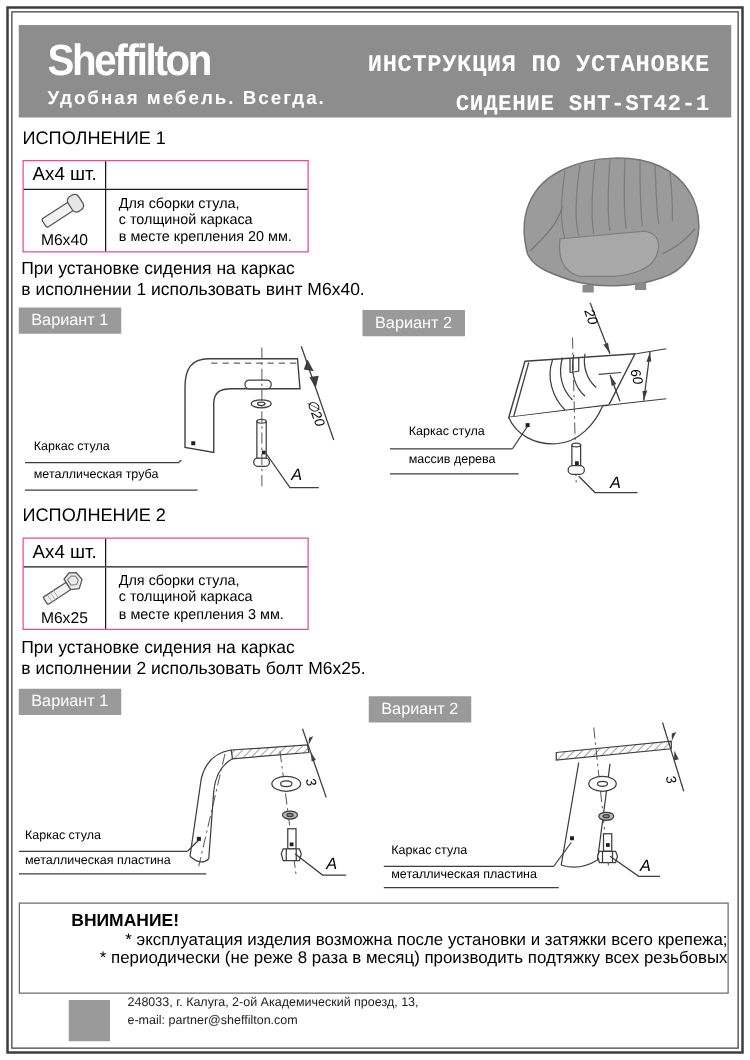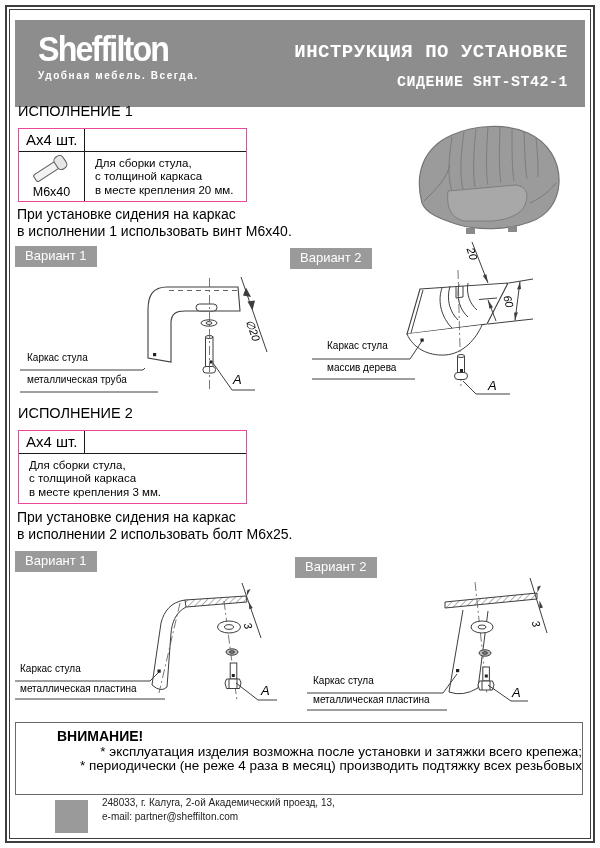--- a/index.html
+++ b/index.html
@@ -1,27 +1,27 @@
 <!DOCTYPE html>
 <html><head>
 <meta charset="utf-8">
 <style>
   html,body{margin:0;padding:0;background:#fff;}
   .page{position:relative;width:600px;height:848px;background:#fff;overflow:hidden;
         font-family:"Liberation Sans",sans-serif;color:#000;}
   .frame-outer{position:absolute;inset:5px;border:2px solid #3d3d3d;pointer-events:none;}
   .frame-inner{position:absolute;inset:9px;border:1px solid #3d3d3d;pointer-events:none;}
 
-  .hdr{position:absolute;left:15px;top:20px;width:570px;height:87px;background:#8d8d8d;}
+  .hdr{position:absolute;left:15px;top:20px;width:570px;height:74px;background:#8d8d8d;}
   .logo{position:absolute;left:23px;top:9px;}
   .logo-name{font-size:35px;font-weight:bold;color:#fff;letter-spacing:-2px;transform:scaleX(.92);transform-origin:left top;}
-  .logo-tag{margin-top:1px;font-size:10px;font-weight:bold;color:#fff;letter-spacing:1.6px;}
+  .logo-tag{margin-top:1px;font-size:15px;font-weight:bold;color:#fff;letter-spacing:1.6px;}
   .titles{position:absolute;right:17px;top:21px;text-align:right;color:#fff;font-family:Liberation Mono, monospace;}
   .t1{font-size:19px;font-weight:bold;letter-spacing:.5px;}
-  .t2{margin-top:11px;font-size:15px;font-weight:bold;letter-spacing:.5px;}
+  .t2{margin-top:11px;font-size:18px;font-weight:bold;letter-spacing:.5px;}
 
   .sec-h{position:absolute;left:18px;font-size:14.5px;}
   .caption{position:absolute;left:400px;top:107px;width:180px;text-align:center;font-size:11px;}
 
   .kit{position:absolute;left:18px;width:229px;height:74px;border:1px solid #ec4899;box-sizing:border-box;}
   .kit-r1{display:flex;height:23px;border-bottom:1px solid #1a1a1a;box-sizing:border-box;}
   .kit-qty{width:66px;border-right:1px solid #1a1a1a;box-sizing:border-box;font-size:15px;line-height:21px;padding-left:7px;}
   .kit-r2{display:flex;height:49px;}
   .kit-part{width:66px;border-right:1px solid #1a1a1a;box-sizing:border-box;text-align:center;position:relative;}
   .kit-part-label{position:absolute;bottom:2px;width:100%;font-size:12.5px;}
@@ -186,20 +186,31 @@
   <div class="badge" style="left:15px;top:246px;">Вариант 1</div>
   <div class="badge" style="left:290px;top:248px;">Вариант 2</div>
 
   <div class="sec-h" style="top:405px;">ИСПОЛНЕНИЕ 2</div>
 
   <div class="kit" style="top:430px;">
     <div class="kit-r1">
       <div class="kit-qty">Ax4 шт.</div>
     </div>
     <div class="kit-r2">
+      <div class="kit-part">
+        <svg width="46" height="30" viewBox="0 0 46 30" style="margin-top:1px;">
+          <g transform="rotate(-33 23 15)">
+            <rect x="4" y="12" width="22" height="7" rx="1" fill="#f2f2f2" stroke="#555"></rect>
+            <path d="M8,12 L8,19 M11,12 L11,19 M14,12 L14,19" stroke="#aaa" stroke-width=".7"></path>
+            <polygon points="26,9 32,7 37,10 38,17 32,22 26,19" fill="#ececec" stroke="#555"></polygon>
+            <polygon points="28,11 32,10 35,12 35,16 32,18 28,16" fill="none" stroke="#888"></polygon>
+          </g>
+        </svg>
+        <div class="kit-part-label">М6х25</div>
+      </div>
       <div class="kit-desc">
         <div>Для сборки стула,</div>
         <div>с толщиной каркаса</div>
         <div>в месте крепления 3 мм.</div>
       </div>
     </div>
   </div>
 
   <div class="note" style="top:509px;">
     <div>При установке сидения на каркас</div>
@@ -276,21 +287,21 @@
     <div class="dim" style="left:241px;top:44px;transform:rotate(72deg);">3</div>
     <div class="callout" style="left:212px;top:110px;">A</div>
   </div>
 
   <div class="badge" style="left:15px;top:551px;">Вариант 1</div>
   <div class="badge" style="left:295px;top:557px;">Вариант 2</div>
 
   <div class="attn">
     <div class="attn-h">ВНИМАНИЕ!</div>
     <div class="attn-l">* эксплуатация изделия возможна после установки и затяжки всего крепежа;</div>
-    <div class="attn-l">* периодически (не реже 4 раза в месяц) производить подтяжку всех резьбовых</div>
+    <div class="attn-l">* периодически (не реже 8 раза в месяц) производить подтяжку всех резьбовых</div>
   </div>
 
   <div class="f-square"></div>
   <div class="f-addr">
     <div>248033, г. Калуга, 2-ой Академический проезд, 13,</div>
     <div>e-mail: partner@sheffilton.com</div>
   </div>
 </div>
 
 </body></html>

